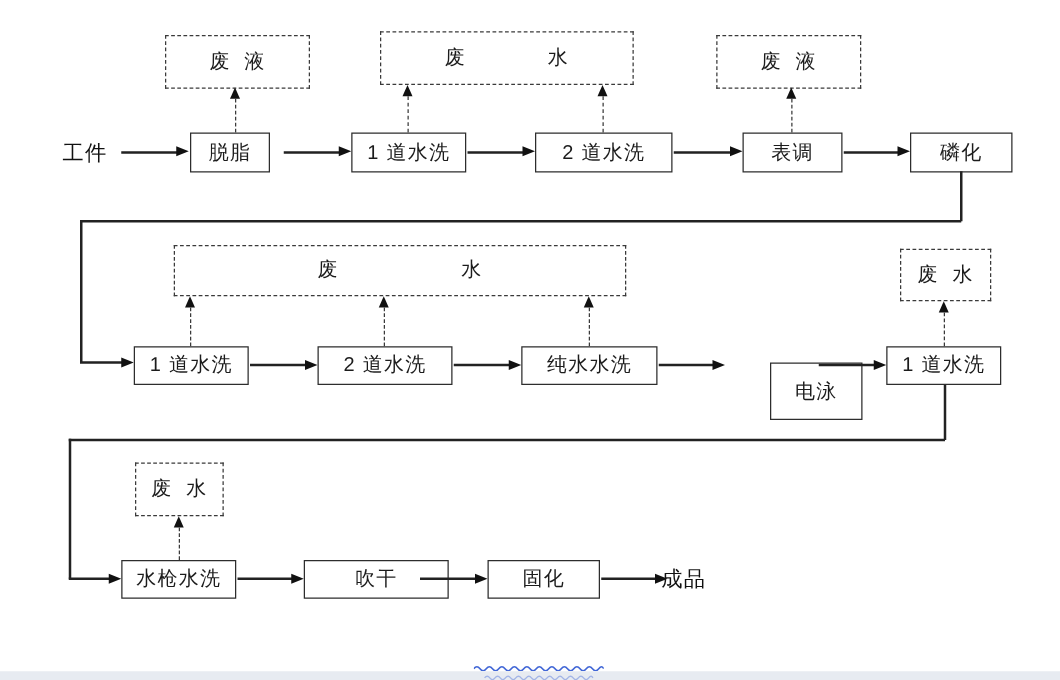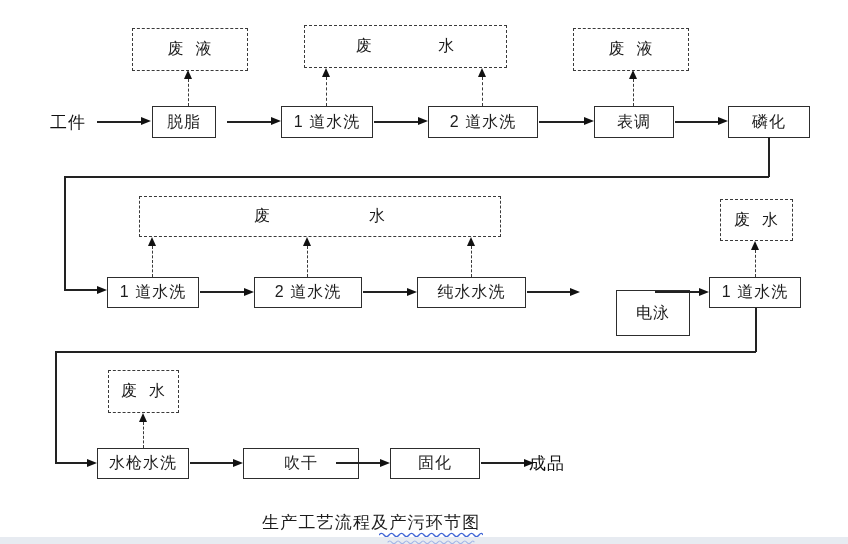--- a/index.html
+++ b/index.html
@@ -154,21 +154,20 @@
   <div class="hline" style="left:336px; top:462px; width:45px;"></div>
   <div class="ahead-r" style="left:380px; top:458.5px;"></div>
   <div class="hline" style="left:481px; top:462px; width:44px;"></div>
   <div class="ahead-r" style="left:524px; top:458.5px;"></div>
 
   <div class="ahead-u" style="left:138.5px; top:413px;"></div>
   <div class="dshaft" style="left:143px; top:422px; height:26px;"></div>
 
   <span class="lbl" style="left:529px; top:452px;">成品</span>
 
-  <div class="caption">生产工艺流程及产污环节图</div>
 
   <svg class="squiggle" style="left:379px; top:531px;" width="104" height="6" viewBox="0 0 104 6">
     <path d="M0 4 Q2.5 0.8 5 4 T10 4 T15 4 T20 4 T25 4 T30 4 T35 4 T40 4 T45 4 T50 4 T55 4 T60 4 T65 4 T70 4 T75 4 T80 4 T85 4 T90 4 T95 4 T100 4 T104 4" fill="none" stroke="#4066d6" stroke-width="1.3"></path>
   </svg>
 
   <div class="bottom-bar"></div>
 
   <svg class="squiggle" style="left:379px; top:539px; opacity:0.4;" width="104" height="5" viewBox="0 0 104 6">
     <path d="M0 4 Q2.5 0.8 5 4 T10 4 T15 4 T20 4 T25 4 T30 4 T35 4 T40 4 T45 4 T50 4 T55 4 T60 4 T65 4 T70 4 T75 4 T80 4 T85 4 T90 4 T95 4 T100 4 T104 4" fill="none" stroke="#4066d6" stroke-width="1.3"></path>
   </svg>

